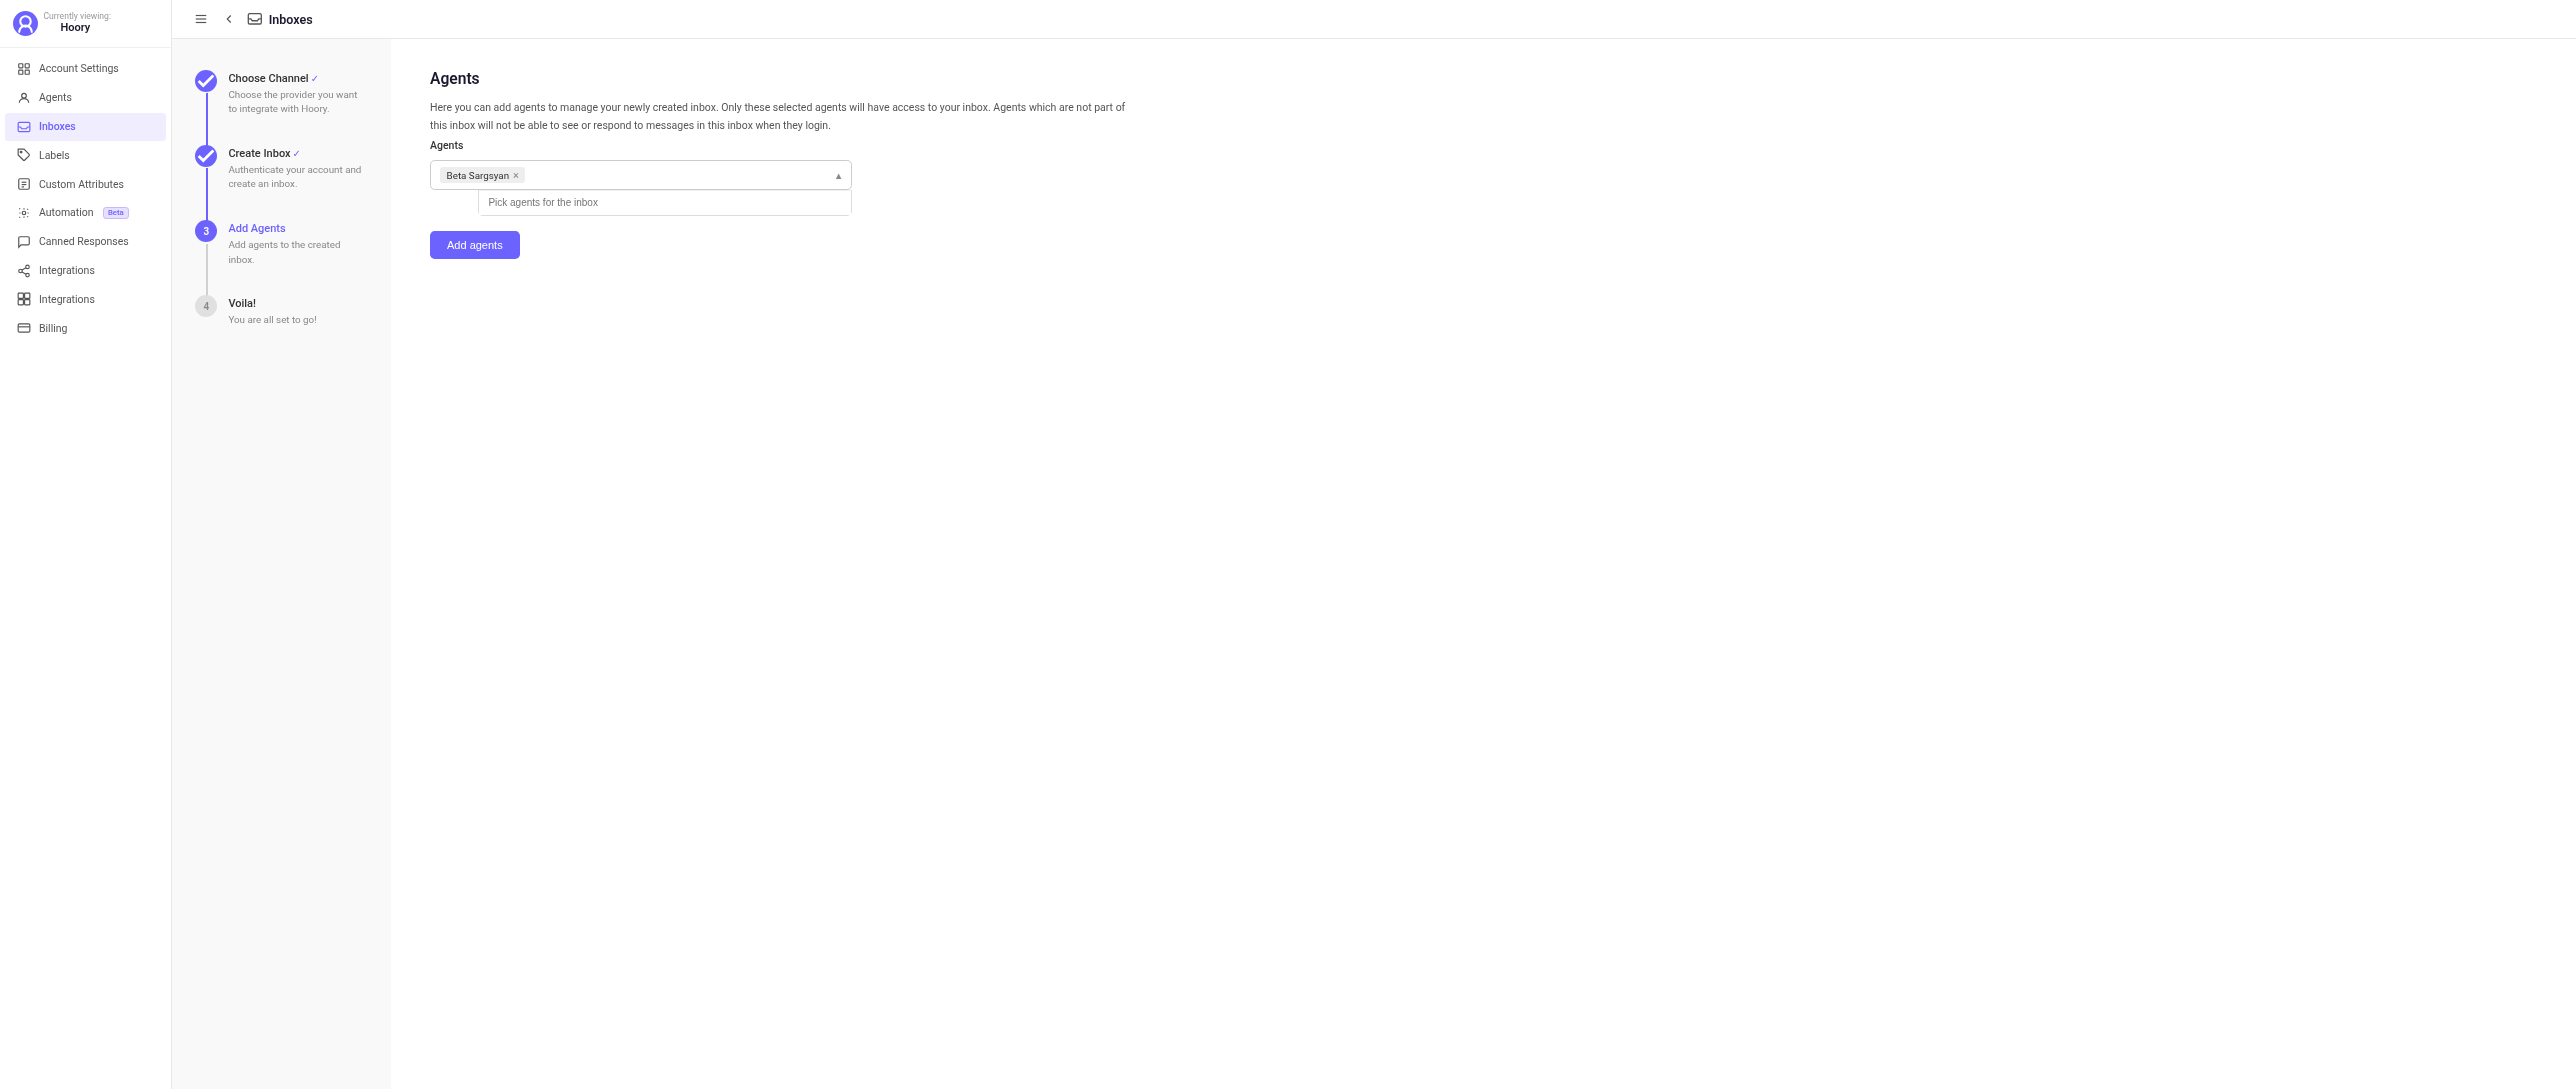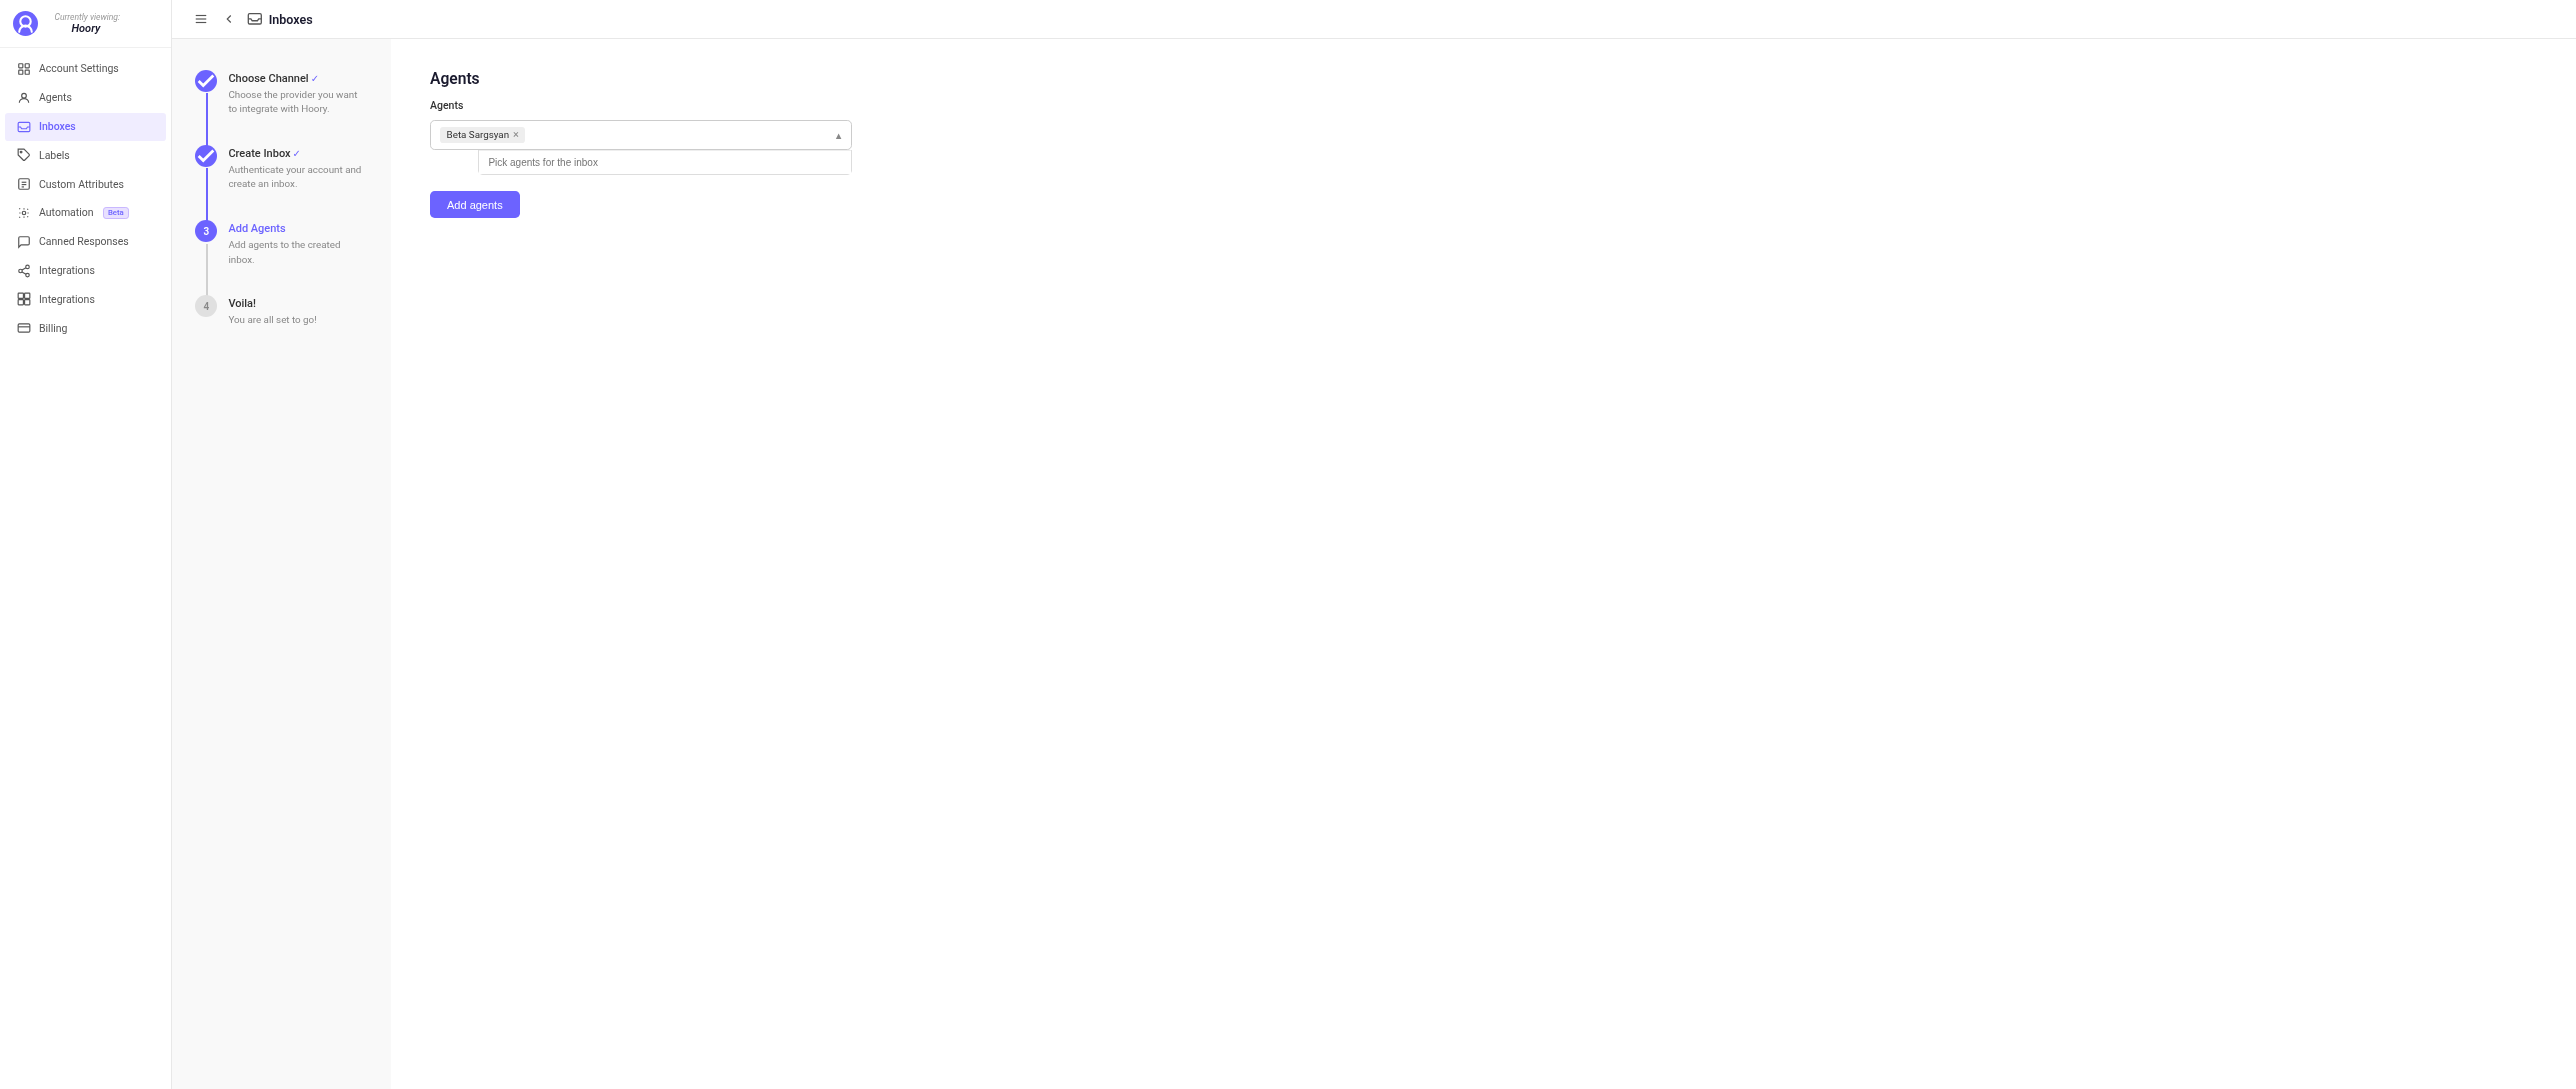--- a/index.html
+++ b/index.html
@@ -3,21 +3,21 @@
   <meta charset="utf-8">
   <style>
     * { margin: 0; padding: 0; box-sizing: border-box; }
     body { font-family: -apple-system, BlinkMacSystemFont, 'Segoe UI', Roboto, sans-serif; background: #f9f9f9; display: flex; height: 100vh; overflow: hidden; font-size: 11px; }
 
     
     .sidebar { width: 172px; background: #fff; border-right: 0.8px solid #e8e8e8; display: flex; flex-direction: column; flex-shrink: 0; }
     .sidebar-header { padding: 11px 12.5px; border-bottom: 0.8px solid #f0f0f0; }
     .sidebar-header .viewing-label { font-size: 8.6px; color: #999; }
     .sidebar-header .account-name { font-size: 11px; font-weight: 600; color: #1a1a2e; padding-left: 17px; }
-    .logo-area { display: flex; align-items: center; gap: 17px; font-style: italic; }
+    .logo-area { display: flex; align-items: flex-start; gap: 6px; }
     .logo-circle { width: 25px; height: 25px; background: #6c63ff; border-radius: 50%; display: flex; align-items: center; justify-content: center; color: white; font-size: 11px; font-weight: bold; flex-shrink: 0; }
 
     .nav-list { list-style: none; padding: 6.2px 0; flex: 1; overflow-y: auto; }
     .nav-item { display: flex; align-items: center; gap: 7.8px; padding: 7px 12.5px; cursor: pointer; color: #555; font-size: 10.5px; border-radius: 3.1px; margin: 0.8px 4.7px; }
     .nav-item.active { background: #f0edff; color: #6c63ff; font-weight: 500; }
     .nav-icon { width: 14px; height: 14px; display: flex; align-items: center; justify-content: center; flex-shrink: 0; }
     .beta-badge { font-size: 7.8px; background: #e8e0ff; color: #6c63ff; border-radius: 3.1px; padding: 0.8px 3.9px; margin-left: 1.6px; font-weight: 500; border: 0.8px solid #c9b8ff; }
 
     
     .main-area { flex: 1; display: flex; flex-direction: column; overflow: hidden; }
@@ -271,20 +271,21 @@
         <div class="step-content">
           <div class="step-title">Voila!</div>
           <div class="step-desc">You are all set to go!</div>
         </div>
       </div>
 
     </div>
 
     <div class="form-panel">
       <h2 class="form-heading">Agents</h2>
+      <p class="form-desc">Here you can add agents to manage your newly created inbox. Only these selected agents will have access to your inbox. Agents which are not part of this inbox will not be able to see or respond to messages in this inbox when they login.</p>
 
       <div class="field-label">Agents</div>
 
       
       <div style="max-width:422px; position:relative;">
         <div class="agents-input-box">
           <span class="agent-tag">
             <span>Beta Sargsyan</span>
             <span class="agent-tag-remove">×</span>
           </span>

